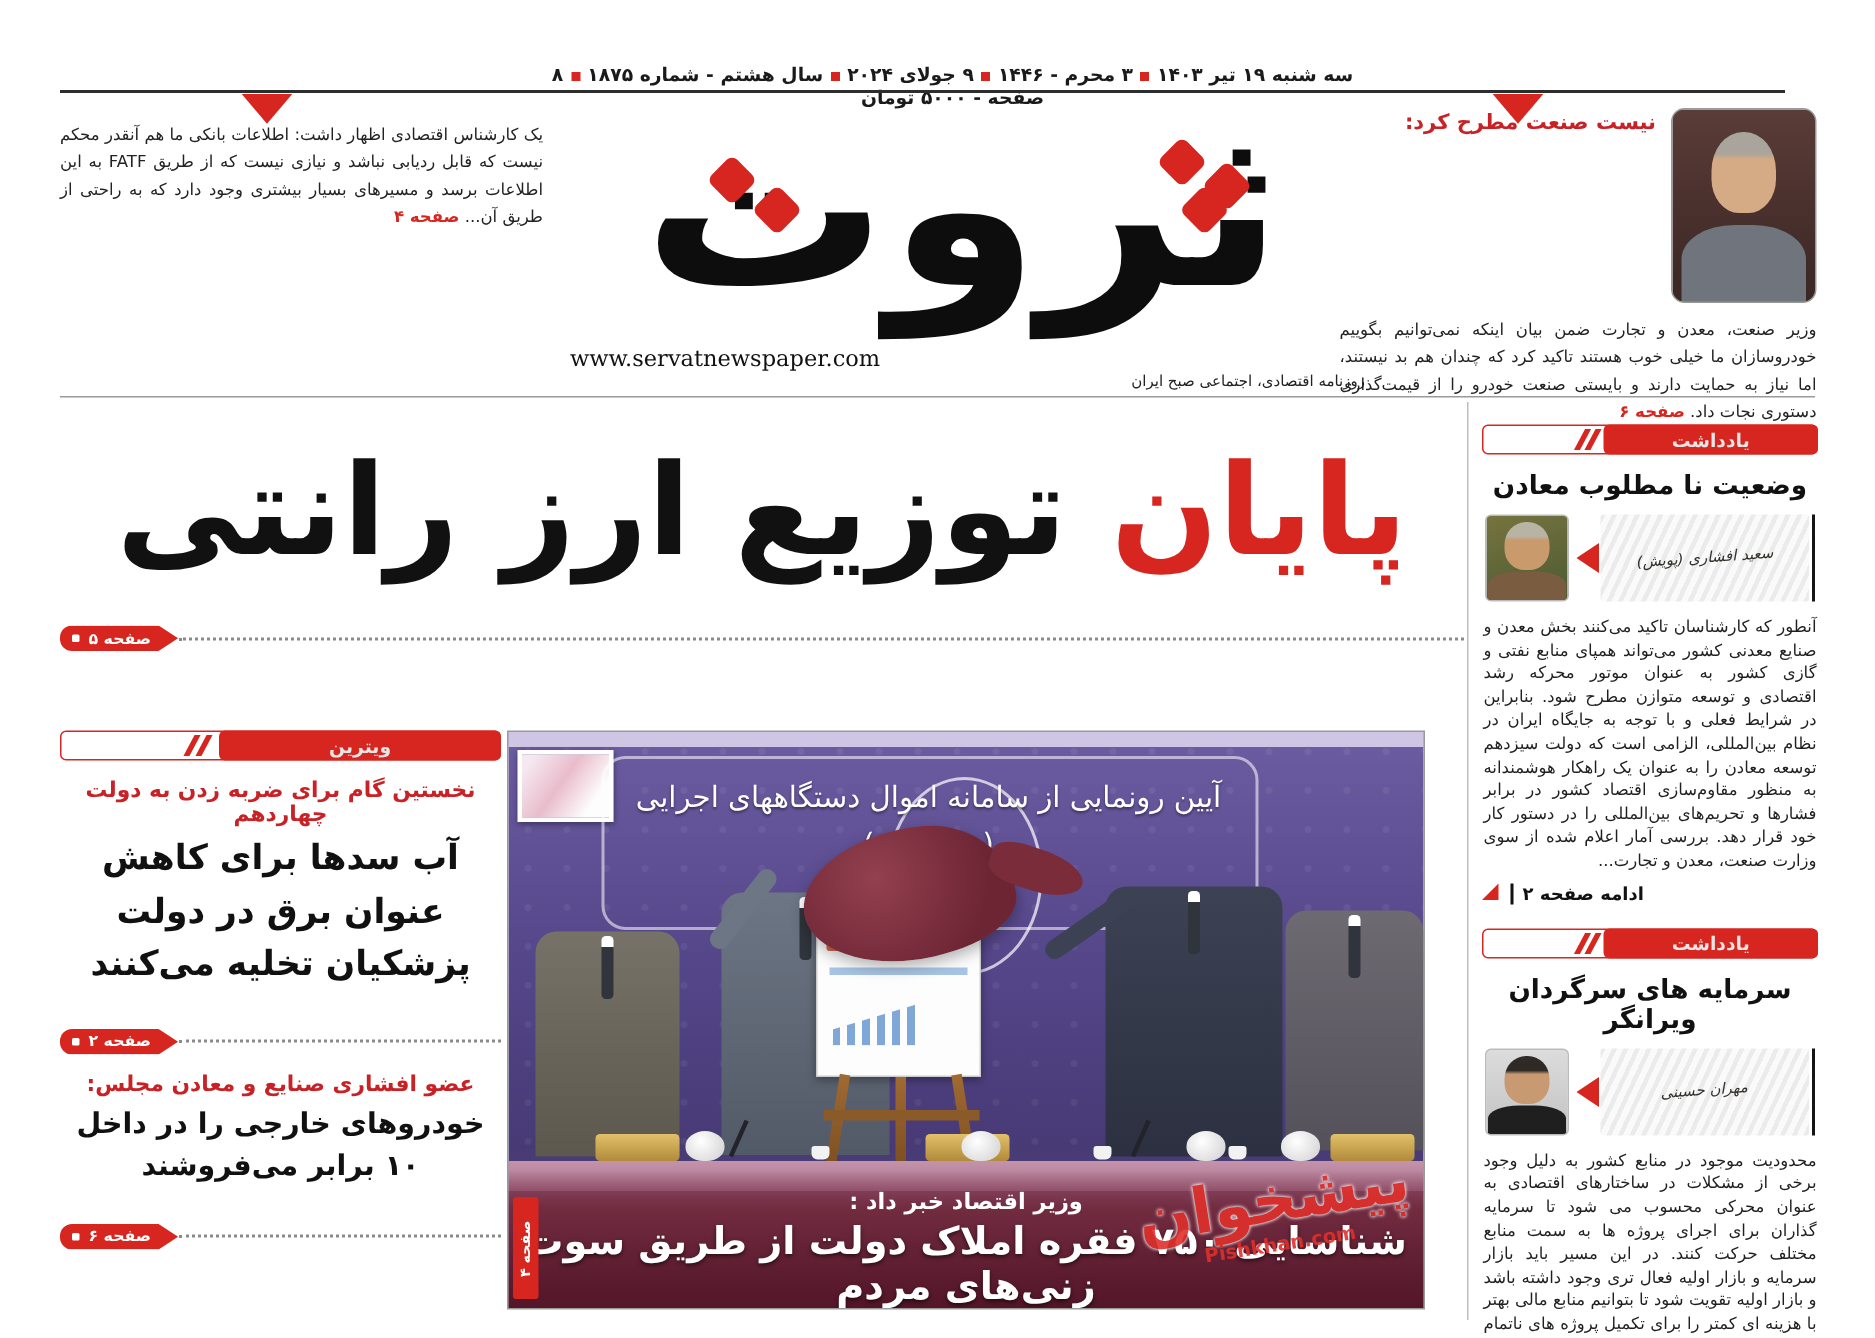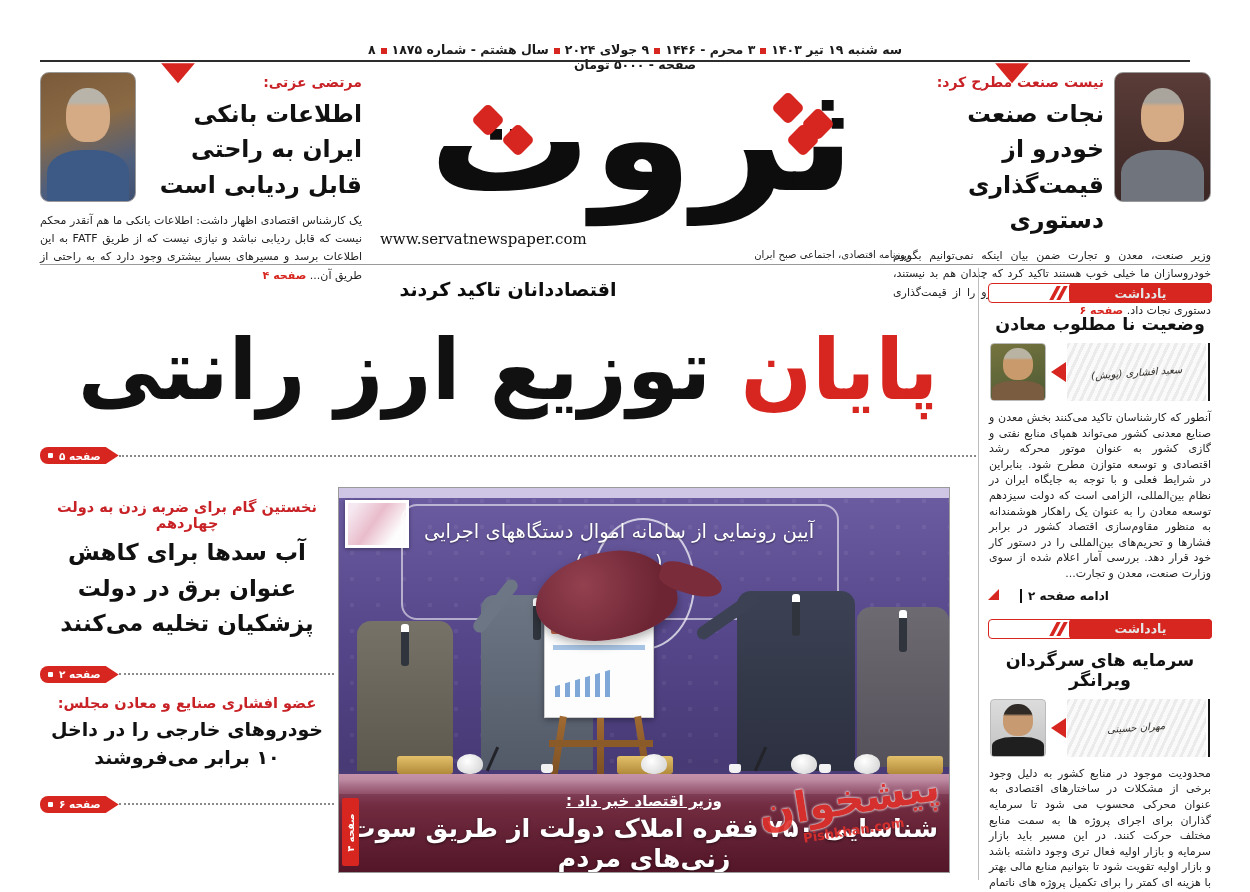--- a/index.html
+++ b/index.html
@@ -78,21 +78,21 @@
   .aphoto::before{content:"";position:absolute;left:22%;top:8%;width:56%;height:56%;border-radius:48% 48% 44% 44%;
     background:linear-gradient(180deg,var(--hair,#777) 0 30%,var(--skin,#caa27c) 38%);}
   .aphoto::after{content:"";position:absolute;left:2%;bottom:-4%;width:96%;height:38%;border-radius:40% 40% 0 0;background:var(--suit,#333);}
   .ap1{background:linear-gradient(160deg,#76743f,#4c5a33);--hair:#b9b3a4;--skin:#c89a6c;--suit:#7a5c40;}
   .ap2{background:linear-gradient(180deg,#dcdcdc,#c2c2c2);--hair:#2f2a26;--skin:#c79a72;--suit:#1f1f1f;}
   .atri{width:0;height:0;border-top:10px solid transparent;border-bottom:10px solid transparent;border-right:15px solid var(--red);align-self:center;margin:0 1px 0 5px;}
   .asig{flex:1;background:repeating-linear-gradient(115deg,#ebebeb 0 3px,#fafafa 3px 7px);display:flex;align-items:center;justify-content:center;border-radius:2px;}
   .asig span{font-size:10px;color:#33302c;font-style:italic;transform:rotate(-4deg);}
   .abar{width:2px;background:#151515;margin-left:2px;}
   .nbody{font-size:11px;line-height:1.42;text-align:justify;color:#1f1f1f;margin:0 1px;}
-  .more{direction:ltr;display:flex;align-items:flex-start;gap:21px;margin-top:7px;font-size:12px;}
+  .more{direction:ltr;display:flex;align-items:flex-start;gap:8px;margin-top:7px;font-size:12px;}
   .wedge{width:0;height:0;border-bottom:11px solid var(--red);border-left:11px solid transparent;flex:none;}
   .more b{border-left:2px solid #111;padding-left:6px;font-size:12px;}
   .note+.note{margin-top:16px;}
 
   
   .photo{position:absolute;left:338px;top:487px;width:612px;height:386px;overflow:hidden;border:1px solid #9a9a9a;
     background:linear-gradient(180deg,#6c5da2 0%,#55468a 40%,#473a75 72%,#5a4a86 100%);}
   .photo .pattern{position:absolute;inset:0;background-image:radial-gradient(circle,rgba(255,255,255,.06) 2px,transparent 2.6px);background-size:26px 26px;z-index:0;}
   .wallstrip{position:absolute;left:0;right:0;top:0;height:10px;background:#cfc6e6;z-index:1;}
   .wallpic{position:absolute;left:6px;top:12px;width:64px;height:48px;border:3px solid #fff;z-index:1;
@@ -138,21 +138,21 @@
   .g1{left:58px;} .g2{left:278px;} .g3{left:548px;}
   .pot{position:absolute;width:26px;height:20px;top:266px;border-radius:50% 50% 45% 45%;background:radial-gradient(circle at 40% 35%,#fff,#cfcfcf);z-index:5;}
   .po1{left:118px;} .po2{left:302px;} .po3{left:452px;} .po4{left:515px;}
   .cupi{position:absolute;width:12px;height:9px;top:276px;background:#f2f2f2;border-radius:2px 2px 4px 4px;z-index:5;}
   .c1{left:202px;} .c2{left:390px;} .c3{left:480px;}
   .mic{position:absolute;width:3px;height:26px;top:258px;background:#23232a;transform:rotate(24deg);z-index:5;}
   .m1{left:152px;} .m2{left:420px;}
 
   .phoverlay{position:absolute;left:0;right:0;bottom:0;height:92px;z-index:6;color:#fff;text-align:center;padding-top:12px;
     background:linear-gradient(180deg,rgba(112,38,56,0) 0%,rgba(108,34,52,.78) 28%,rgba(82,20,38,.96) 100%);}
-  .ph-kicker{font-size:15px;font-weight:bold;text-decoration:underline;}
+  .ph-kicker{font-size:15px;font-weight:bold;}
   .ph-head{font-size:25.5px;font-weight:bold;margin-top:3px;text-shadow:0 1px 3px rgba(0,0,0,.6);}
   .vtag{position:absolute;left:3px;bottom:6px;width:17px;height:68px;background:var(--red);border-radius:2px;z-index:7;display:flex;align-items:center;justify-content:center;}
   .vtag span{transform:rotate(-90deg);white-space:nowrap;color:#fff;font-size:9.5px;font-weight:bold;}
   .wm{position:absolute;right:8px;bottom:34px;transform:rotate(-9deg);text-align:center;color:#e0302c;opacity:.9;z-index:8;}
   .wm .fa{font-size:42px;font-weight:bold;line-height:1;text-shadow:0 0 3px #fff,0 0 2px #fff;}
   .wm .en{font-size:13px;font-weight:bold;direction:ltr;margin-top:2px;}
 </style>
 </head>
 <body>
 
@@ -170,54 +170,50 @@
     <i class="ldot" style="left:404px;top:30px;"></i>
     <i class="ldot" style="left:434px;top:46px;"></i>
     <i class="ldot" style="left:419px;top:62px;"></i>
     <i class="ldot" style="left:104px;top:42px;"></i>
     <i class="ldot" style="left:134px;top:62px;"></i>
     <div class="website">www.servatnewspaper.com</div>
     <div class="tagline">روزنامه اقتصادی، اجتماعی صبح ایران</div>
   </div>
 
   <div class="topblock tl-block">
-    <div class="toprow">
-      <div class="ttxt">
-        <div class="kicker">مرتضی عزتی:</div>
-        <h2>اطلاعات بانکی ایران به راحتی قابل ردیابی است</h2>
-      </div>
-      <div class="facephoto pic-tl"></div>
-    </div>
     <p class="tbody"><span>یک کارشناس اقتصادی اظهار داشت: اطلاعات بانکی ما هم آنقدر محکم نیست که قابل ردیابی نباشد و نیازی نیست که از طریق FATF به این اطلاعات برسد و مسیرهای بسیار بیشتری وجود دارد که به راحتی از طریق آن...</span> <b class="pageref">صفحه ۴</b></p>
   </div>
 
   <div class="topblock tr-block">
     <div class="toprow">
       <div class="facephoto pic-tr"></div>
       <div class="ttxt">
         <div class="kicker">نیست صنعت مطرح کرد:</div>
-        <h2>نجات صنعت خودرو از قیمت‌گذاری دستوری</h2>
       </div>
     </div>
     <p class="tbody"><span>وزیر صنعت، معدن و تجارت ضمن بیان اینکه نمی‌توانیم بگوییم خودروسازان ما خیلی خوب هستند تاکید کرد که چندان هم بد نیستند، اما نیاز به حمایت دارند و بایستی صنعت خودرو را از قیمت‌گذاری دستوری نجات داد.</span> <b class="pageref">صفحه ۶</b></p>
   </div>
 
   <div class="hrule2"></div>
   <div class="vrule"></div>
 
   <div class="lead">
-    <div class="kicker2">اقتصاددانان تاکید کردند</div>
     <h1><span class="red">پایان</span> <span>توزیع ارز رانتی</span></h1>
     <div class="ptag-row">
       <span class="ptag">صفحه ۵</span>
       <i class="pdots"></i>
     </div>
   </div>
 
   <div class="leftcol">
+    <div class="band">
+      <i class="slash s1"></i>
+      <i class="slash s2"></i>
+      <span class="band-fill">ویترین</span>
+    </div>
 
     <div class="item">
       <div class="kicker">نخستین گام برای ضربه زدن به دولت چهاردهم</div>
       <h2>آب سدها برای کاهش عنوان برق در دولت پزشکیان تخلیه می‌کنند</h2>
       <div class="ptag-row">
         <span class="ptag">صفحه ۲</span>
         <i class="pdots"></i>
       </div>
     </div>
 

